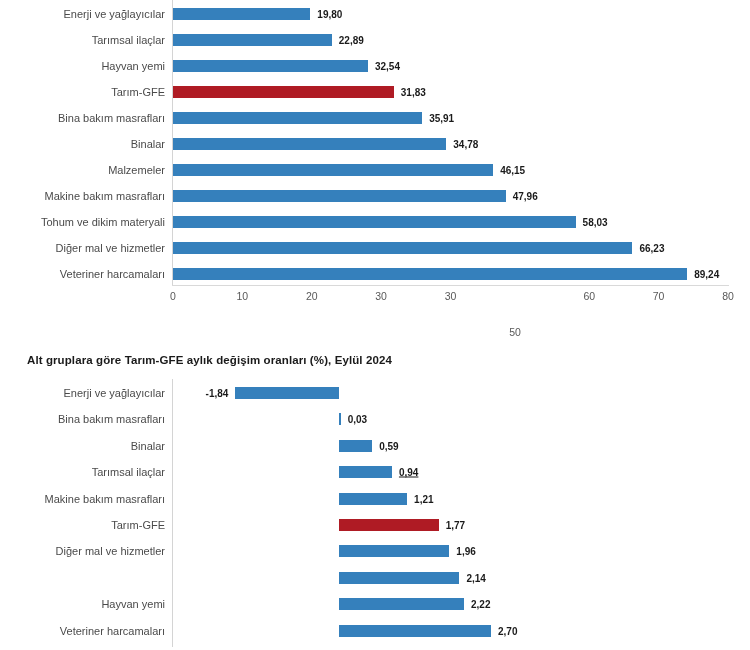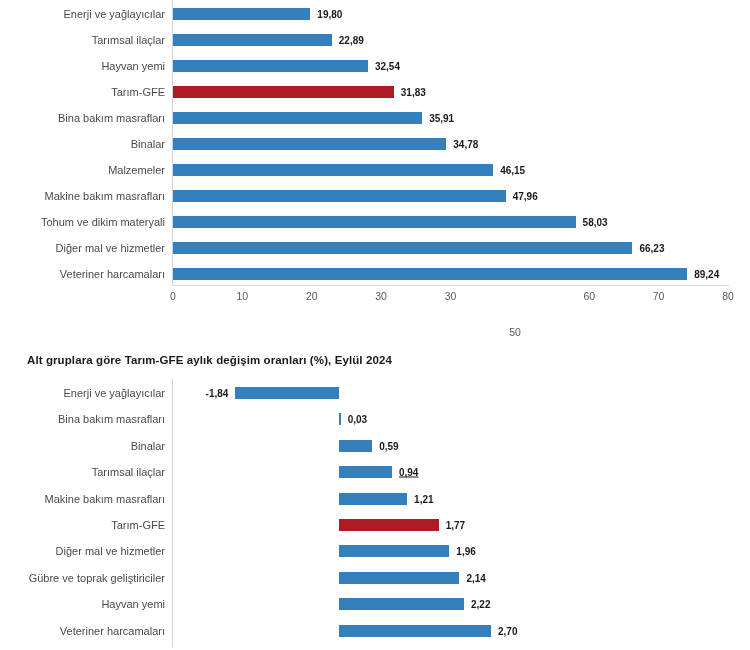--- a/index.html
+++ b/index.html
@@ -211,21 +211,20 @@
           <div class="cat-label">Tarım-GFE</div>
           <div class="bar red" style="left: 339px; width: 99.651px;"></div>
           <div class="val-label" style="left: 445.651px;">1,77</div>
         </div>
         <div class="row" style="top: 159.4px; position: absolute; left: 0px; width: 750px;">
           <div class="cat-label">Diğer mal ve hizmetler</div>
           <div class="bar blue" style="left: 339px; width: 110.348px;"></div>
           <div class="val-label" style="left: 456.348px;">1,96</div>
         </div>
         <div class="row" style="top: 185.8px; position: absolute; left: 0px; width: 750px;">
-          <div class="cat-label">Gübre ve toprak geliştiriciler</div>
           <div class="bar blue" style="left: 339px; width: 120.482px;"></div>
           <div class="val-label" style="left: 466.482px;">2,14</div>
         </div>
         <div class="row" style="top: 212.2px; position: absolute; left: 0px; width: 750px;">
           <div class="cat-label">Hayvan yemi</div>
           <div class="bar blue" style="left: 339px; width: 124.986px;"></div>
           <div class="val-label" style="left: 470.986px;">2,22</div>
         </div>
         <div class="row" style="top: 238.6px; position: absolute; left: 0px; width: 750px;">
           <div class="cat-label">Veteriner harcamaları</div>

